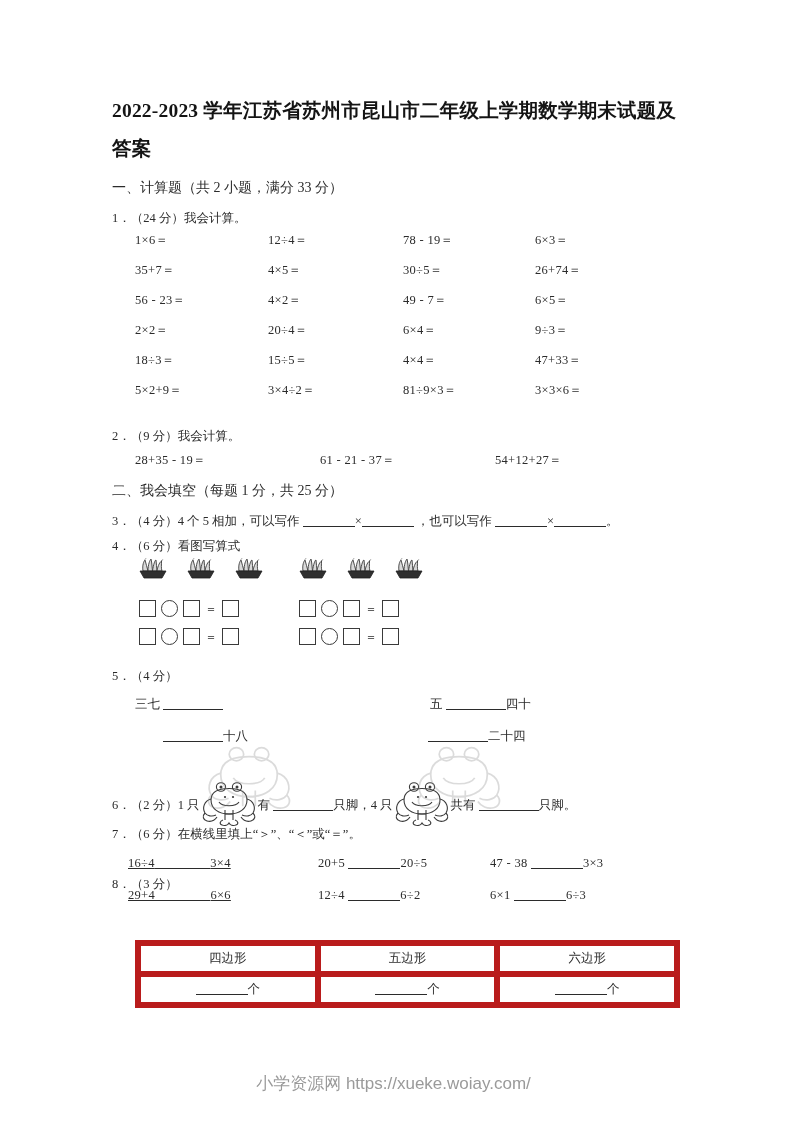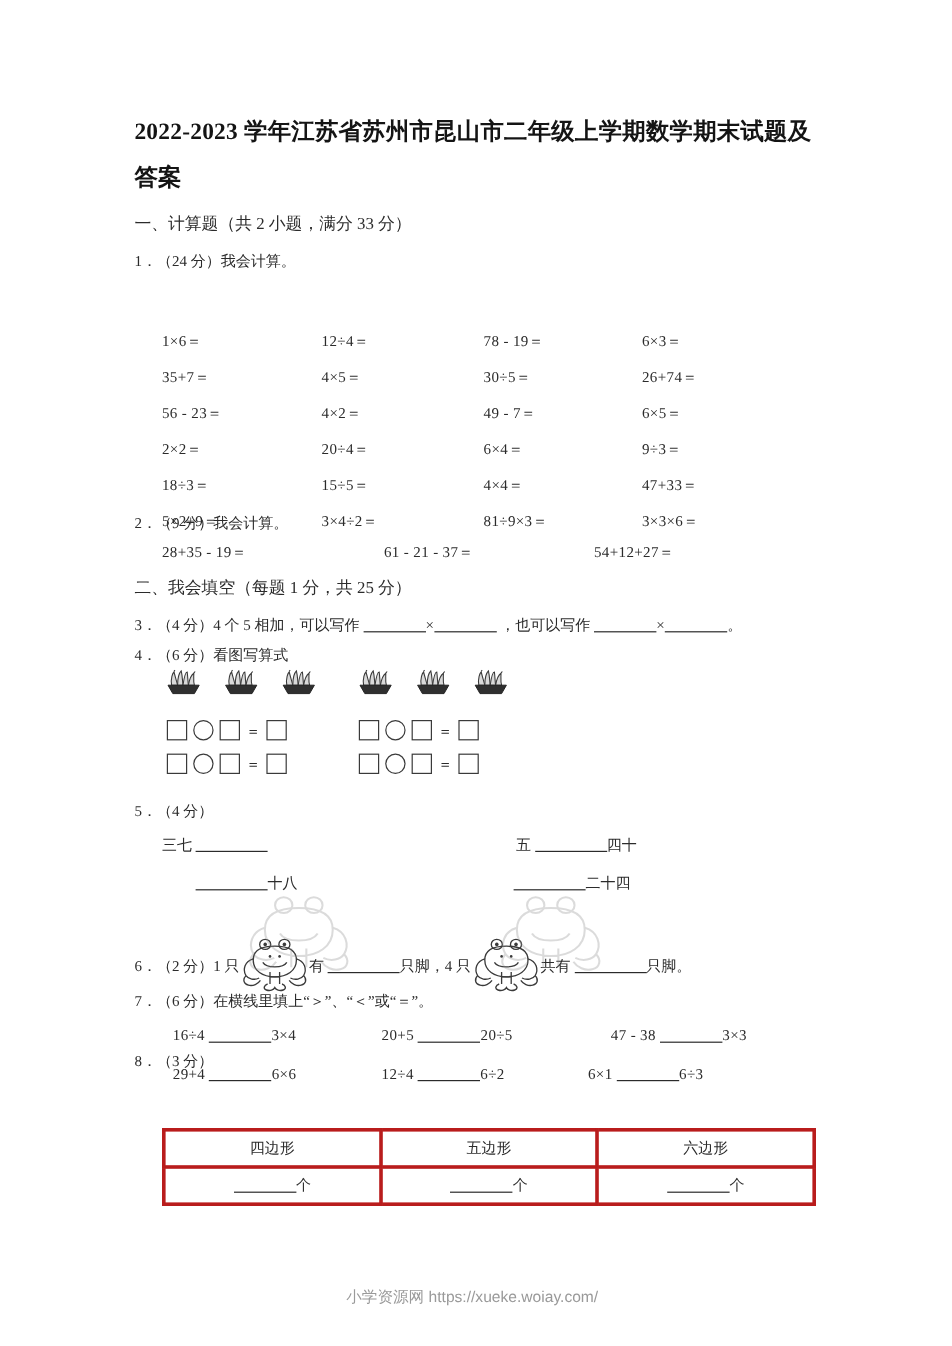--- a/index.html
+++ b/index.html
@@ -115,67 +115,67 @@
     left: 112px; top: 780px;
     font-size: 12.5px; color: #2b2b2b;
     white-space: nowrap;
     line-height: 16px;
   }
   .q6 .frog-inline { display: inline-block; vertical-align: middle; margin: 0 1px; }
 
   
   .q7grid { position: absolute; left: 0; width: 793px; }
   .q7cell { position: absolute; font-size: 12.5px; color: #2b2b2b; white-space: nowrap; letter-spacing: 0.3px; }
-  .k0 { left: 144px; }
+  .k0 { left: 128px; text-decoration: underline; }
   .k1 { left: 318px; }
   .k2 { left: 490px; }
 
   
   .tbl {
     position: absolute;
     left: 135px; top: 940px;
     width: 545px;
     border-collapse: collapse;
   }
   .tbl td {
-    border: 3px solid #b91c1c;
+    border: 6px solid #b91c1c;
     height: 31px;
     text-align: center;
     vertical-align: middle;
     font-size: 12.5px;
     color: #2b2b2b;
   }
 
   
   .wm-frog {
     position: absolute;
     opacity: 0.30;
     pointer-events: none;
   }
   .footer-wm {
     position: absolute;
     left: 0; top: 1072px; width: 787px;
     text-align: center;
-    font-size: 13px;
+    font-size: 17px;
     color: #9a9a9a;
     font-family: "Liberation Sans", "DejaVu Sans", sans-serif;
   }
 </style>
 </head>
 <body>
 
 <div class="page">
 
   <div class="doc-title">2022-2023 学年江苏省苏州市昆山市二年级上学期数学期末试题及答案</div>
 
   <div class="section-head" style="top:180px;">一、计算题（共 2 小题，满分 33 分）</div>
 
   <div class="q-line" style="top:210px;">1．（24 分）我会计算。</div>
 
-  <div class="expr-grid" style="top:232px;margin-top:44px;">
+  <div class="expr-grid" style="top:232px;">
     <div class="expr-row">
       <span class="expr c0">1×6＝</span>
       <span class="expr c1">12÷4＝</span>
       <span class="expr c2">78 - 19＝</span>
       <span class="expr c3">6×3＝</span>
     </div>
     <div class="expr-row">
       <span class="expr c0">35+7＝</span>
       <span class="expr c1">4×5＝</span>
       <span class="expr c2">30÷5＝</span>
@@ -395,21 +395,21 @@
 
   <div class="q-line" style="top:826px;">7．（6 分）在横线里填上“＞”、“＜”或“＝”。</div>
 
   <div class="q7grid" style="top:856px;">
     <div class="q7cell k0" style="top:0;">
       <span>16÷4</span> <span class="blank b-md"></span><span>3×4</span>
     </div>
     <div class="q7cell k1" style="top:0;">
       <span>20+5</span> <span class="blank b-md"></span><span>20÷5</span>
     </div>
-    <div class="q7cell k2" style="top:0;margin-left:19px;">
+    <div class="q7cell k2" style="top:0;">
       <span>47 - 38</span> <span class="blank b-md"></span><span>3×3</span>
     </div>
 
     <div class="q7cell k0" style="top:32px;">
       <span>29+4</span> <span class="blank b-md"></span><span>6×6</span>
     </div>
     <div class="q7cell k1" style="top:32px;">
       <span>12÷4</span> <span class="blank b-md"></span><span>6÷2</span>
     </div>
     <div class="q7cell k2" style="top:32px;">

